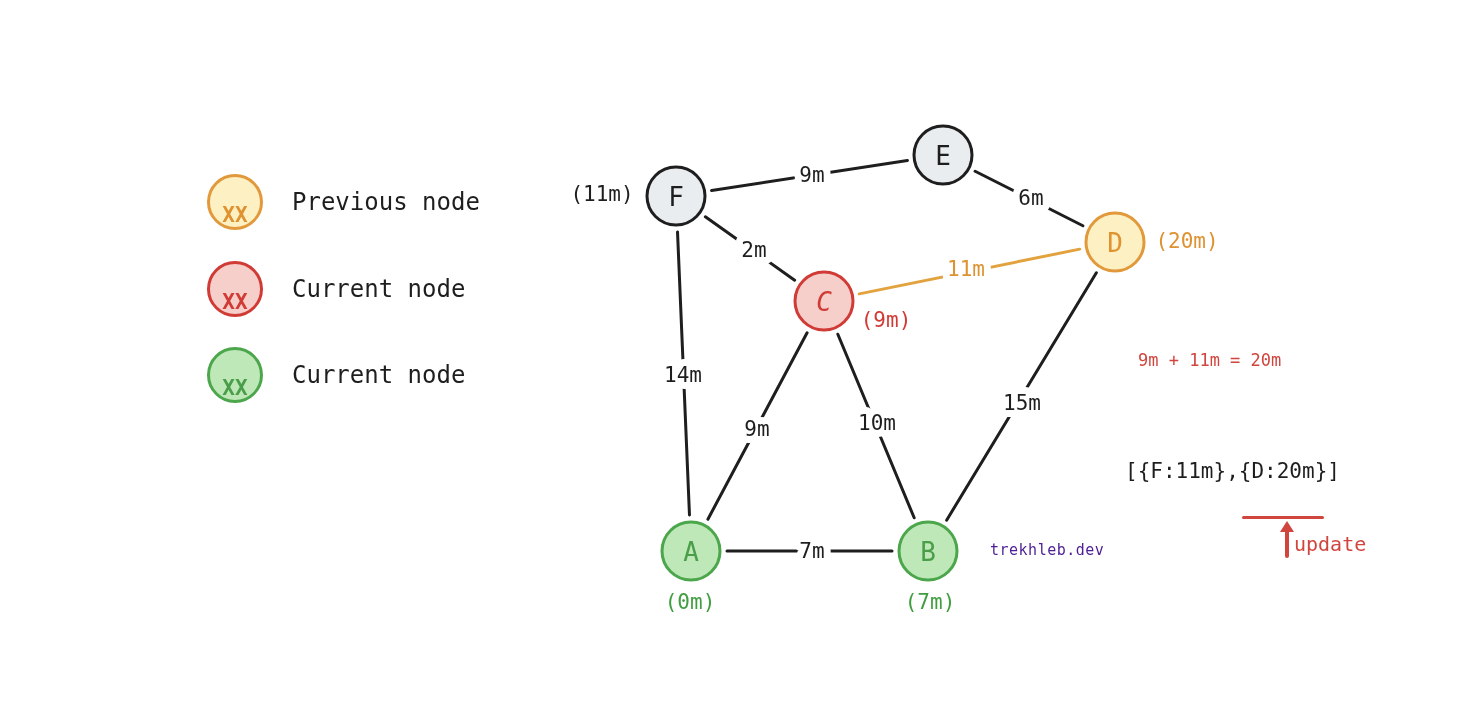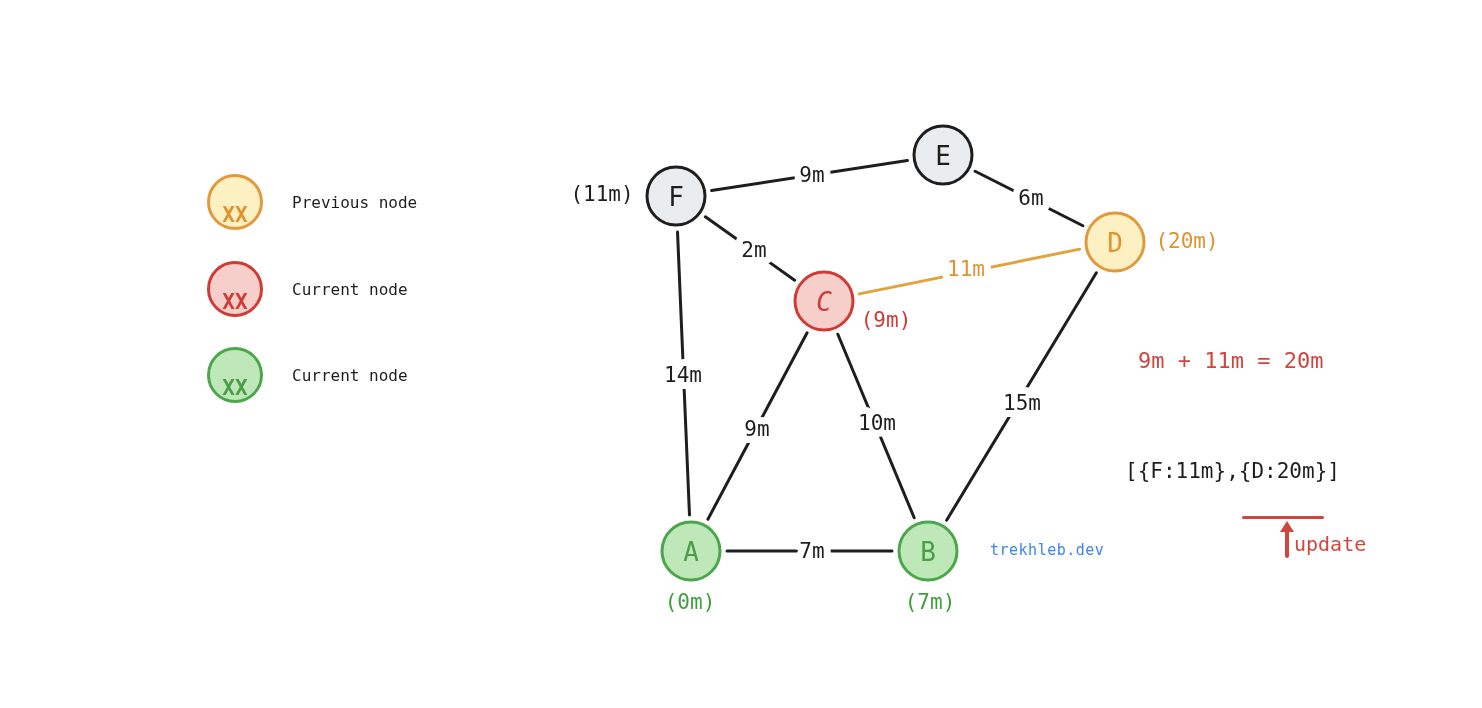--- a/index.html
+++ b/index.html
@@ -20,30 +20,30 @@
   .legend-row.r1 { top: 261px; }
   .legend-row.r2 { top: 347px; }
   .legend-circle {
     width: 50px; height: 50px; border-radius: 50%;
     border: 3px solid #000;
     display: flex; align-items: flex-end; justify-content: center;
     font-size: 21px; font-weight: bold;
   }
   .legend-label {
     margin-left: 29px;
-    font-size: 16px;
+    font-size: 24px;
     color: #1e1e1e;
     white-space: nowrap;
     text-align: right;
   }
 
   
   .calc-block {
     position: absolute; left: 1138px; top: 346px;
-    font-size: 22px; line-height: 29px; white-space: nowrap; text-align: right;
+    font-size: 17px; line-height: 29px; white-space: nowrap; text-align: right;
   }
   .queue-block {
     position: absolute; left: 1125px; top: 457px;
     color: #1e1e1e; font-size: 21px; line-height: 28px; white-space: nowrap;
   }
   .queue-underline {
     position: absolute; left: 1242px; top: 516px;
     width: 82px; height: 3px; border-radius: 2px;
   }
   .update-arrow-head {
@@ -135,14 +135,14 @@
   </div>
 
   <div class="queue-block">
     <div>[{F:11m},{D:20m}]</div>
   </div>
   <div class="queue-underline" style="background: rgb(208, 69, 62);"></div>
   <div class="update-arrow-head"></div>
   <div class="update-arrow-shaft" style="background: rgb(208, 69, 62);"></div>
   <div class="update-label" style="color: rgb(208, 69, 62);">update</div>
 
-  <div class="watermark" style="color: #3b82f6;">trekhleb.dev</div>
+  <div class="watermark" style="color: #4c1d95;">trekhleb.dev</div>
 </div>
 
 </body></html>

